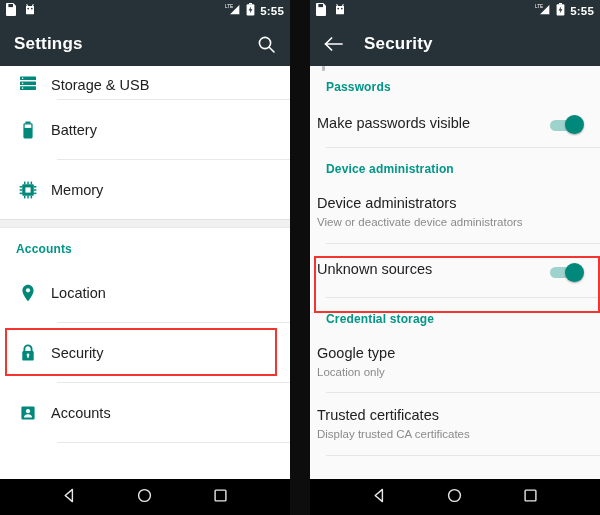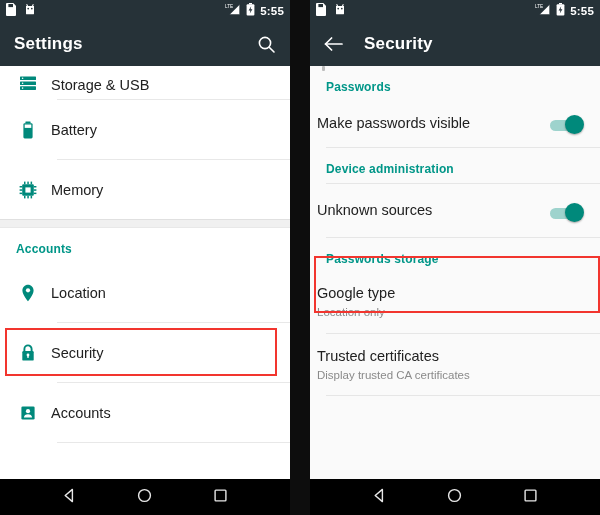--- a/index.html
+++ b/index.html
@@ -319,34 +319,40 @@
           <div class="t1">Make passwords visible</div>
         </div>
         <div class="toggle">
           <span class="track"></span>
           <span class="thumb"></span>
         </div>
       </div>
       <div class="rdiv"></div>
 
       <div class="sect-hdr">Device administration</div>
+      <div class="rrow">
+        <div class="txt">
+          <div class="t1">Device administrators</div>
+          <div class="t2" style="max-width:230px;">View or deactivate device administrators</div>
+        </div>
+      </div>
       <div class="rdiv"></div>
 
       <div class="rrow" style="padding-top:13px; padding-bottom:14px;">
         <div class="txt">
           <div class="t1">Unknown sources</div>
         </div>
         <div class="toggle" style="margin-top:6px;">
           <span class="track"></span>
           <span class="thumb"></span>
         </div>
       </div>
       <div class="rdiv"></div>
 
-      <div class="sect-hdr">Passwords storage</div>
+      <div class="sect-hdr">Credential storage</div>
       <div class="rrow">
         <div class="txt">
           <div class="t1">Google type</div>
           <div class="t2">Location only</div>
         </div>
       </div>
       <div class="rdiv"></div>
 
       <div class="rrow" style="padding-top:13px;">
         <div class="txt">

